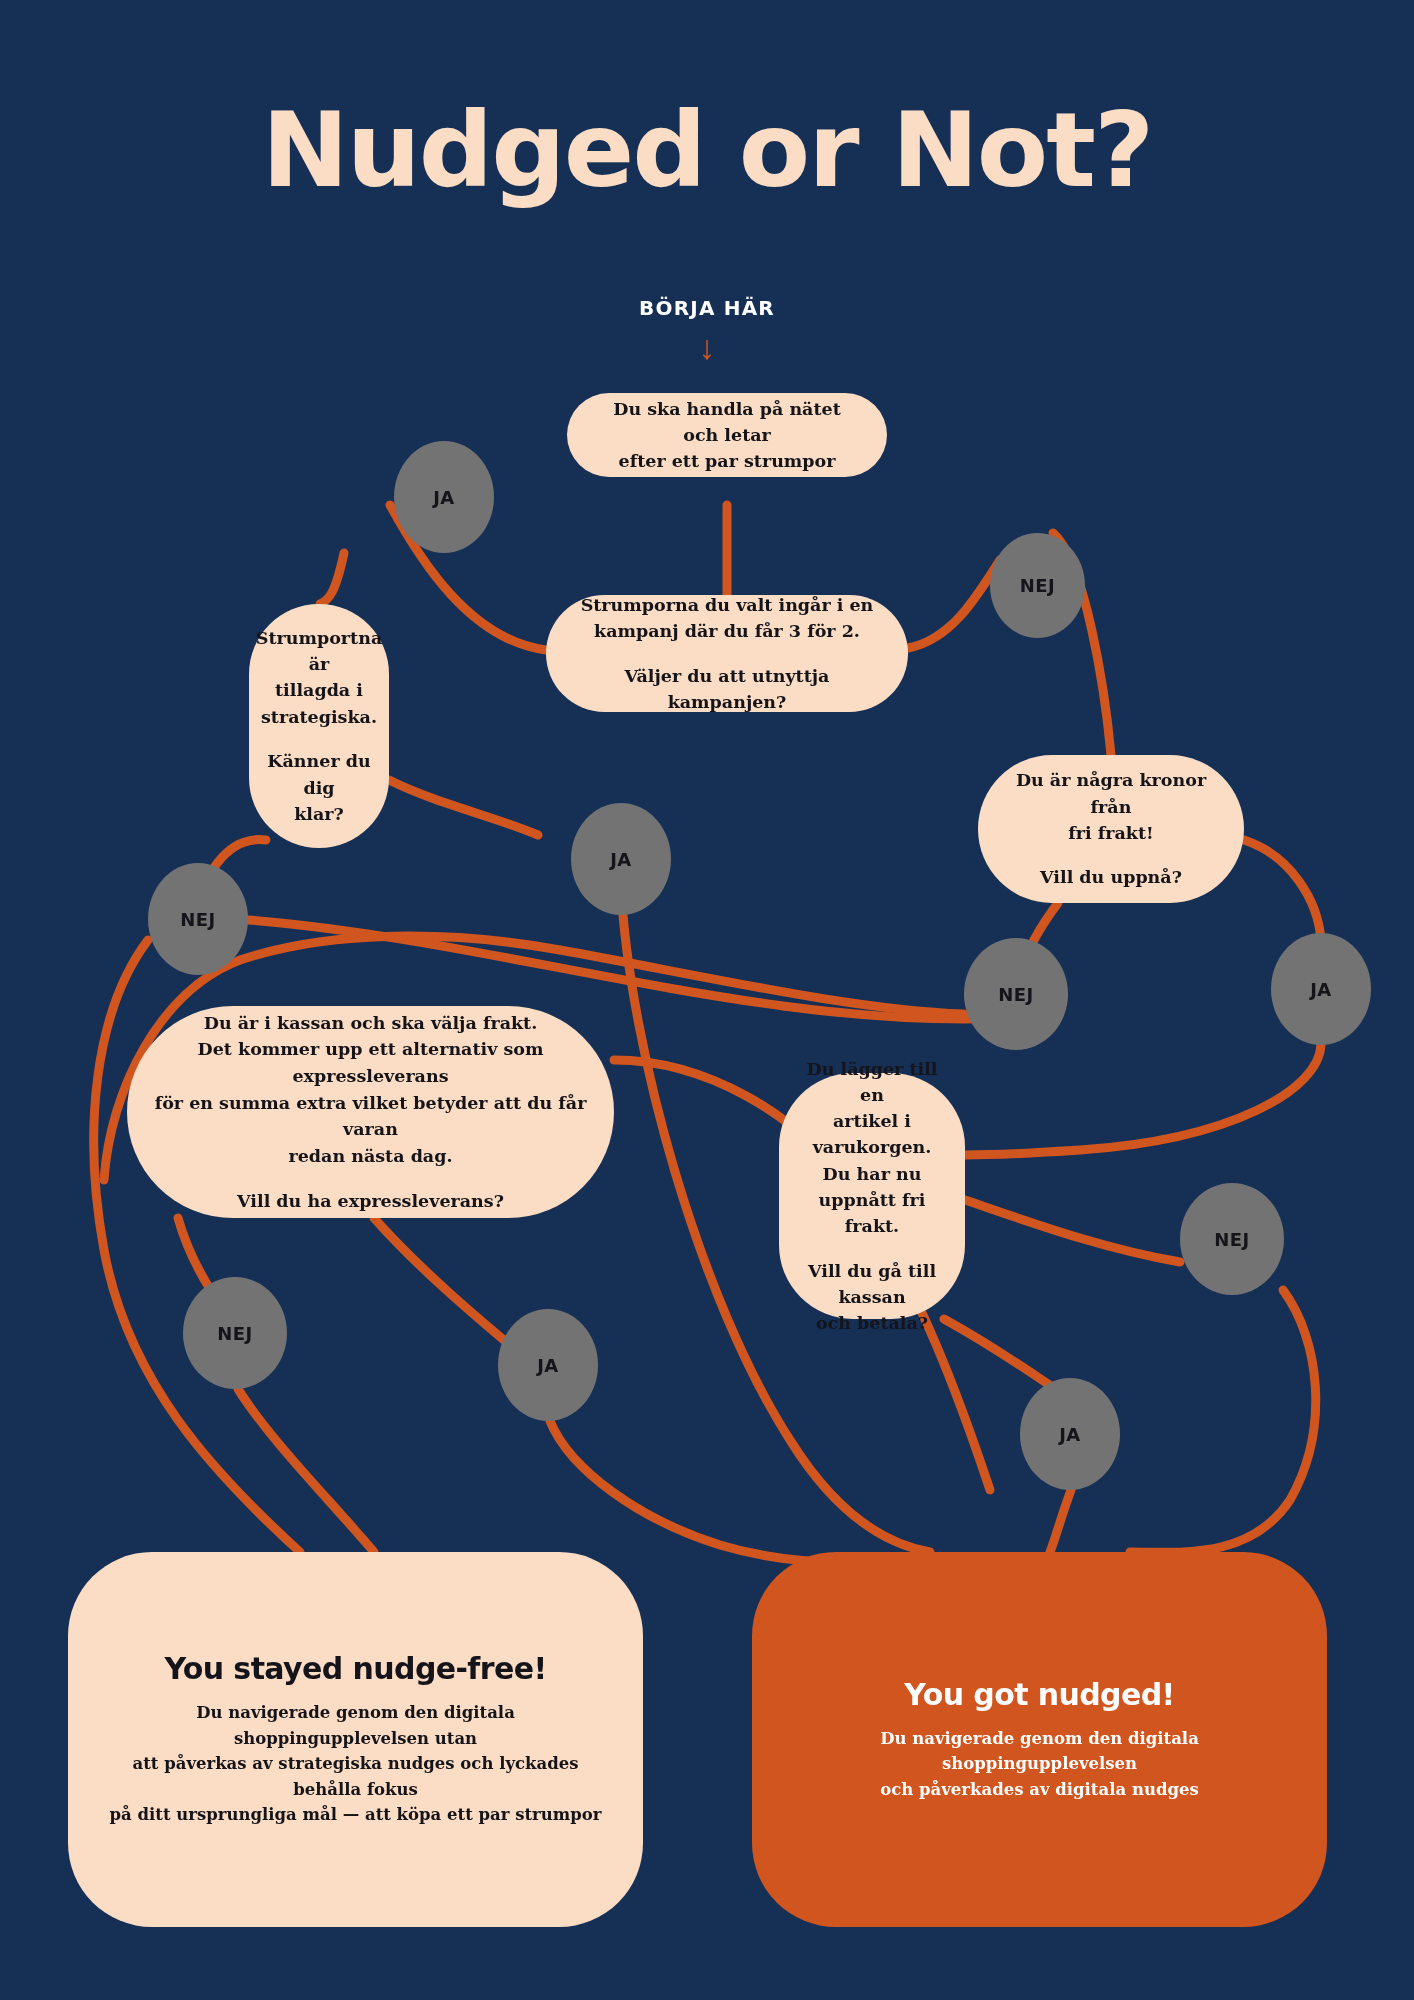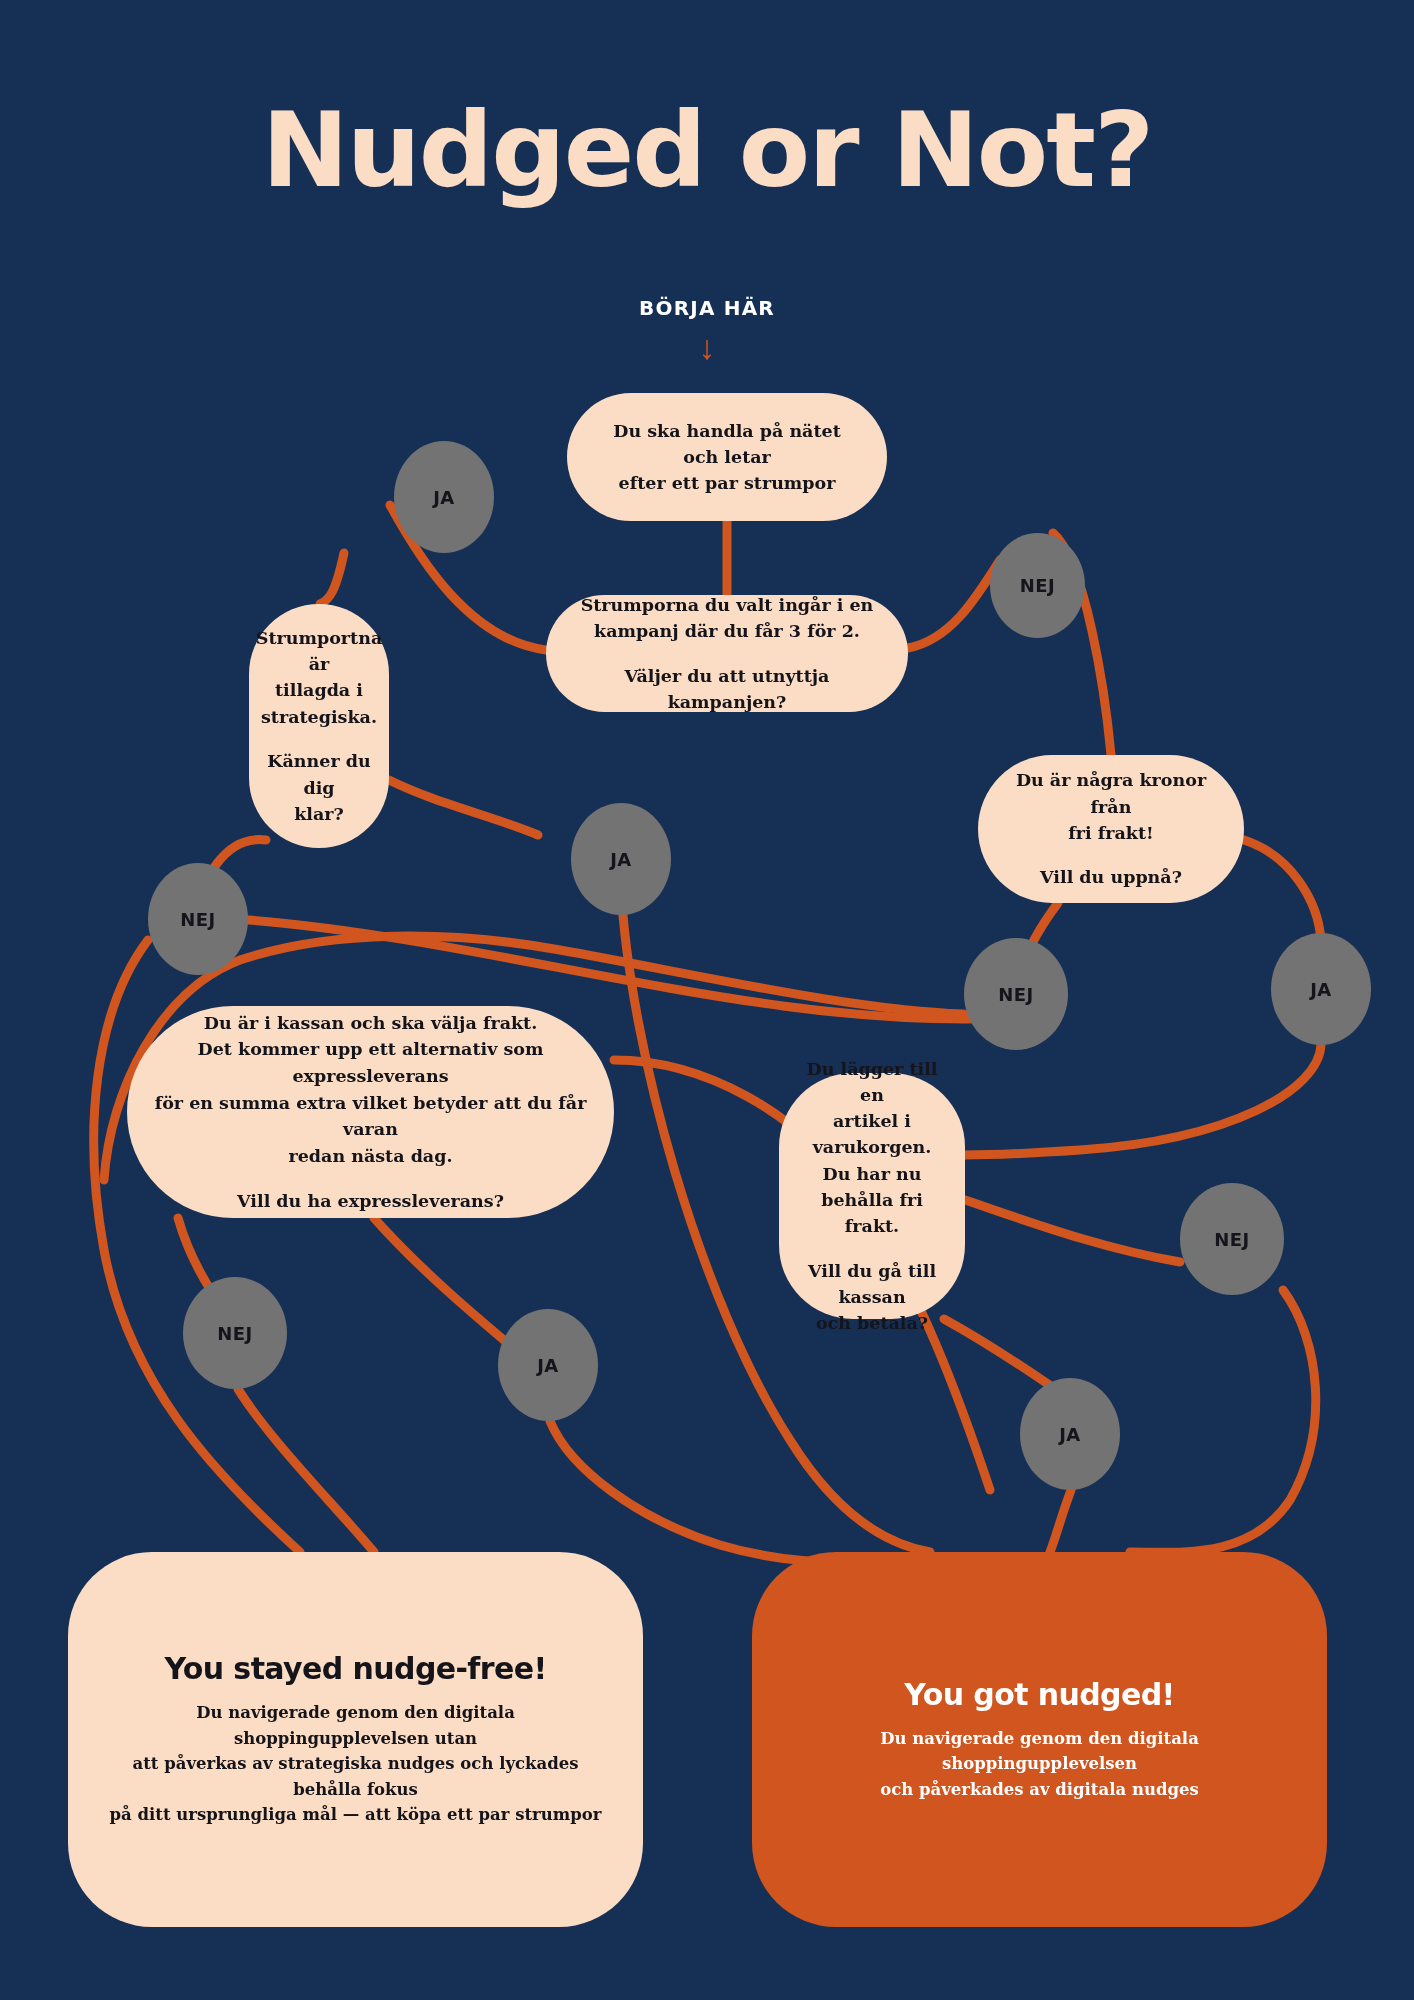--- a/index.html
+++ b/index.html
@@ -58,21 +58,21 @@
     font-family:"DejaVu Serif", serif;
     font-weight:bold;
     z-index:4;
     box-sizing:border-box;
   }
   .node p{margin:0;}
   .node .gap{display:block;height:1.05em;}
 
   .pill{border-radius:72px;}
 
-  .q1{left:567px;top:393px;width:320px;height:128px;font-size:17.5px;line-height:1.5;padding:0 26px;}
+  .q1{left:567px;top:393px;width:320px;height:84px;font-size:17.5px;line-height:1.5;padding:0 26px;}
   .q2{left:546px;top:595px;width:362px;height:117px;font-size:17.5px;line-height:1.5;padding:0 26px;border-radius:74px;}
   .q3{left:249px;top:604px;width:140px;height:244px;font-size:17.5px;line-height:1.5;padding:0 14px;border-radius:74px;}
   .q4{left:978px;top:755px;width:266px;height:148px;font-size:17.5px;line-height:1.5;padding:0 22px;border-radius:74px;}
   .q5{left:127px;top:1006px;width:487px;height:212px;font-size:17.5px;line-height:1.52;padding:0 26px;border-radius:106px;}
   .q6{left:779px;top:1073px;width:186px;height:246px;font-size:17.5px;line-height:1.5;padding:0 16px;border-radius:74px;}
 
   
   .ans{
     position:absolute;
     background:#737373;
@@ -237,21 +237,21 @@
       <span>redan nästa dag.</span>
       <span class="gap"></span>
       <span>Vill du ha expressleverans?</span>
     </p>
   </div>
 
   <div class="node pill q6">
     <p>
       <span>Du lägger till en</span><br>
       <span>artikel i varukorgen.</span><br>
-      <span>Du har nu behålla fri</span><br>
+      <span>Du har nu uppnått fri</span><br>
       <span>frakt.</span>
       <span class="gap"></span>
       <span>Vill du gå till kassan</span><br>
       <span>och betala?</span>
     </p>
   </div>
 
   <div class="ans" style="left:394px;top:441px;width:100px;height:112px;">
     <span>JA</span>
   </div>

